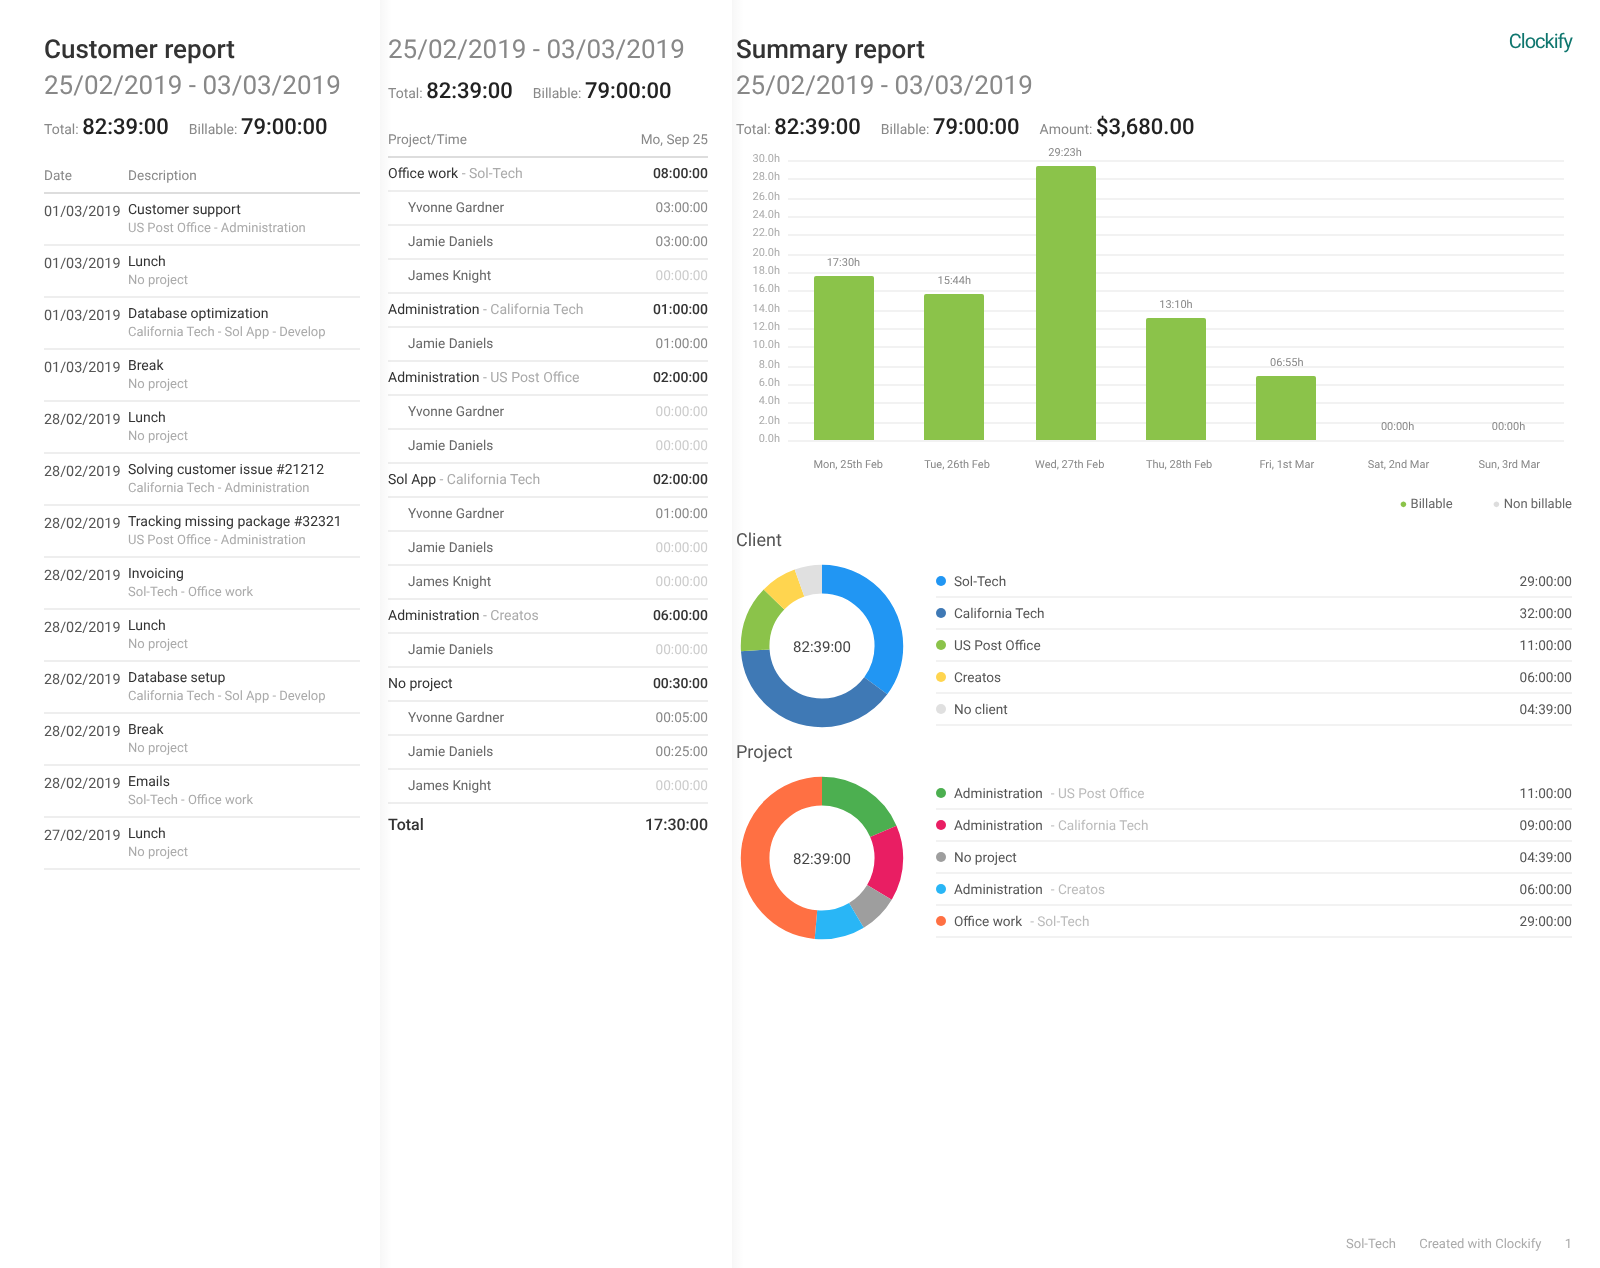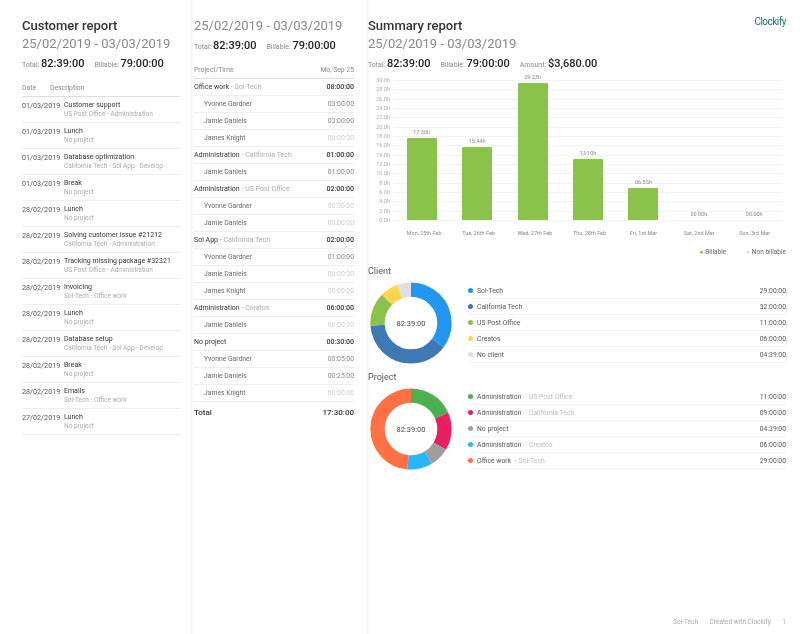--- a/index.html
+++ b/index.html
@@ -96,21 +96,21 @@
 <div class="page">
 
   <div class="col col1">
     <h1>Customer report</h1>
     <div class="daterange">25/02/2019 - 03/03/2019</div>
     <div class="totals">
       <span><span class="lbl">Total:</span> <span class="big">82:39:00</span></span>
       <span><span class="lbl">Billable:</span> <span class="big">79:00:00</span></span>
     </div>
     <div class="thead">
-      <span style="width:28px">Date</span>
+      <span style="width:42px">Date</span>
       <span style="flex:1">Description</span>
     </div>
     <div id="detailed-rows">
         <div class="row">
           <span class="date">01/03/2019</span>
           <span class="desc">
             <div class="title">Customer support</div>
             <div class="proj">US Post Office - Administration</div>
           </span>
         </div>

